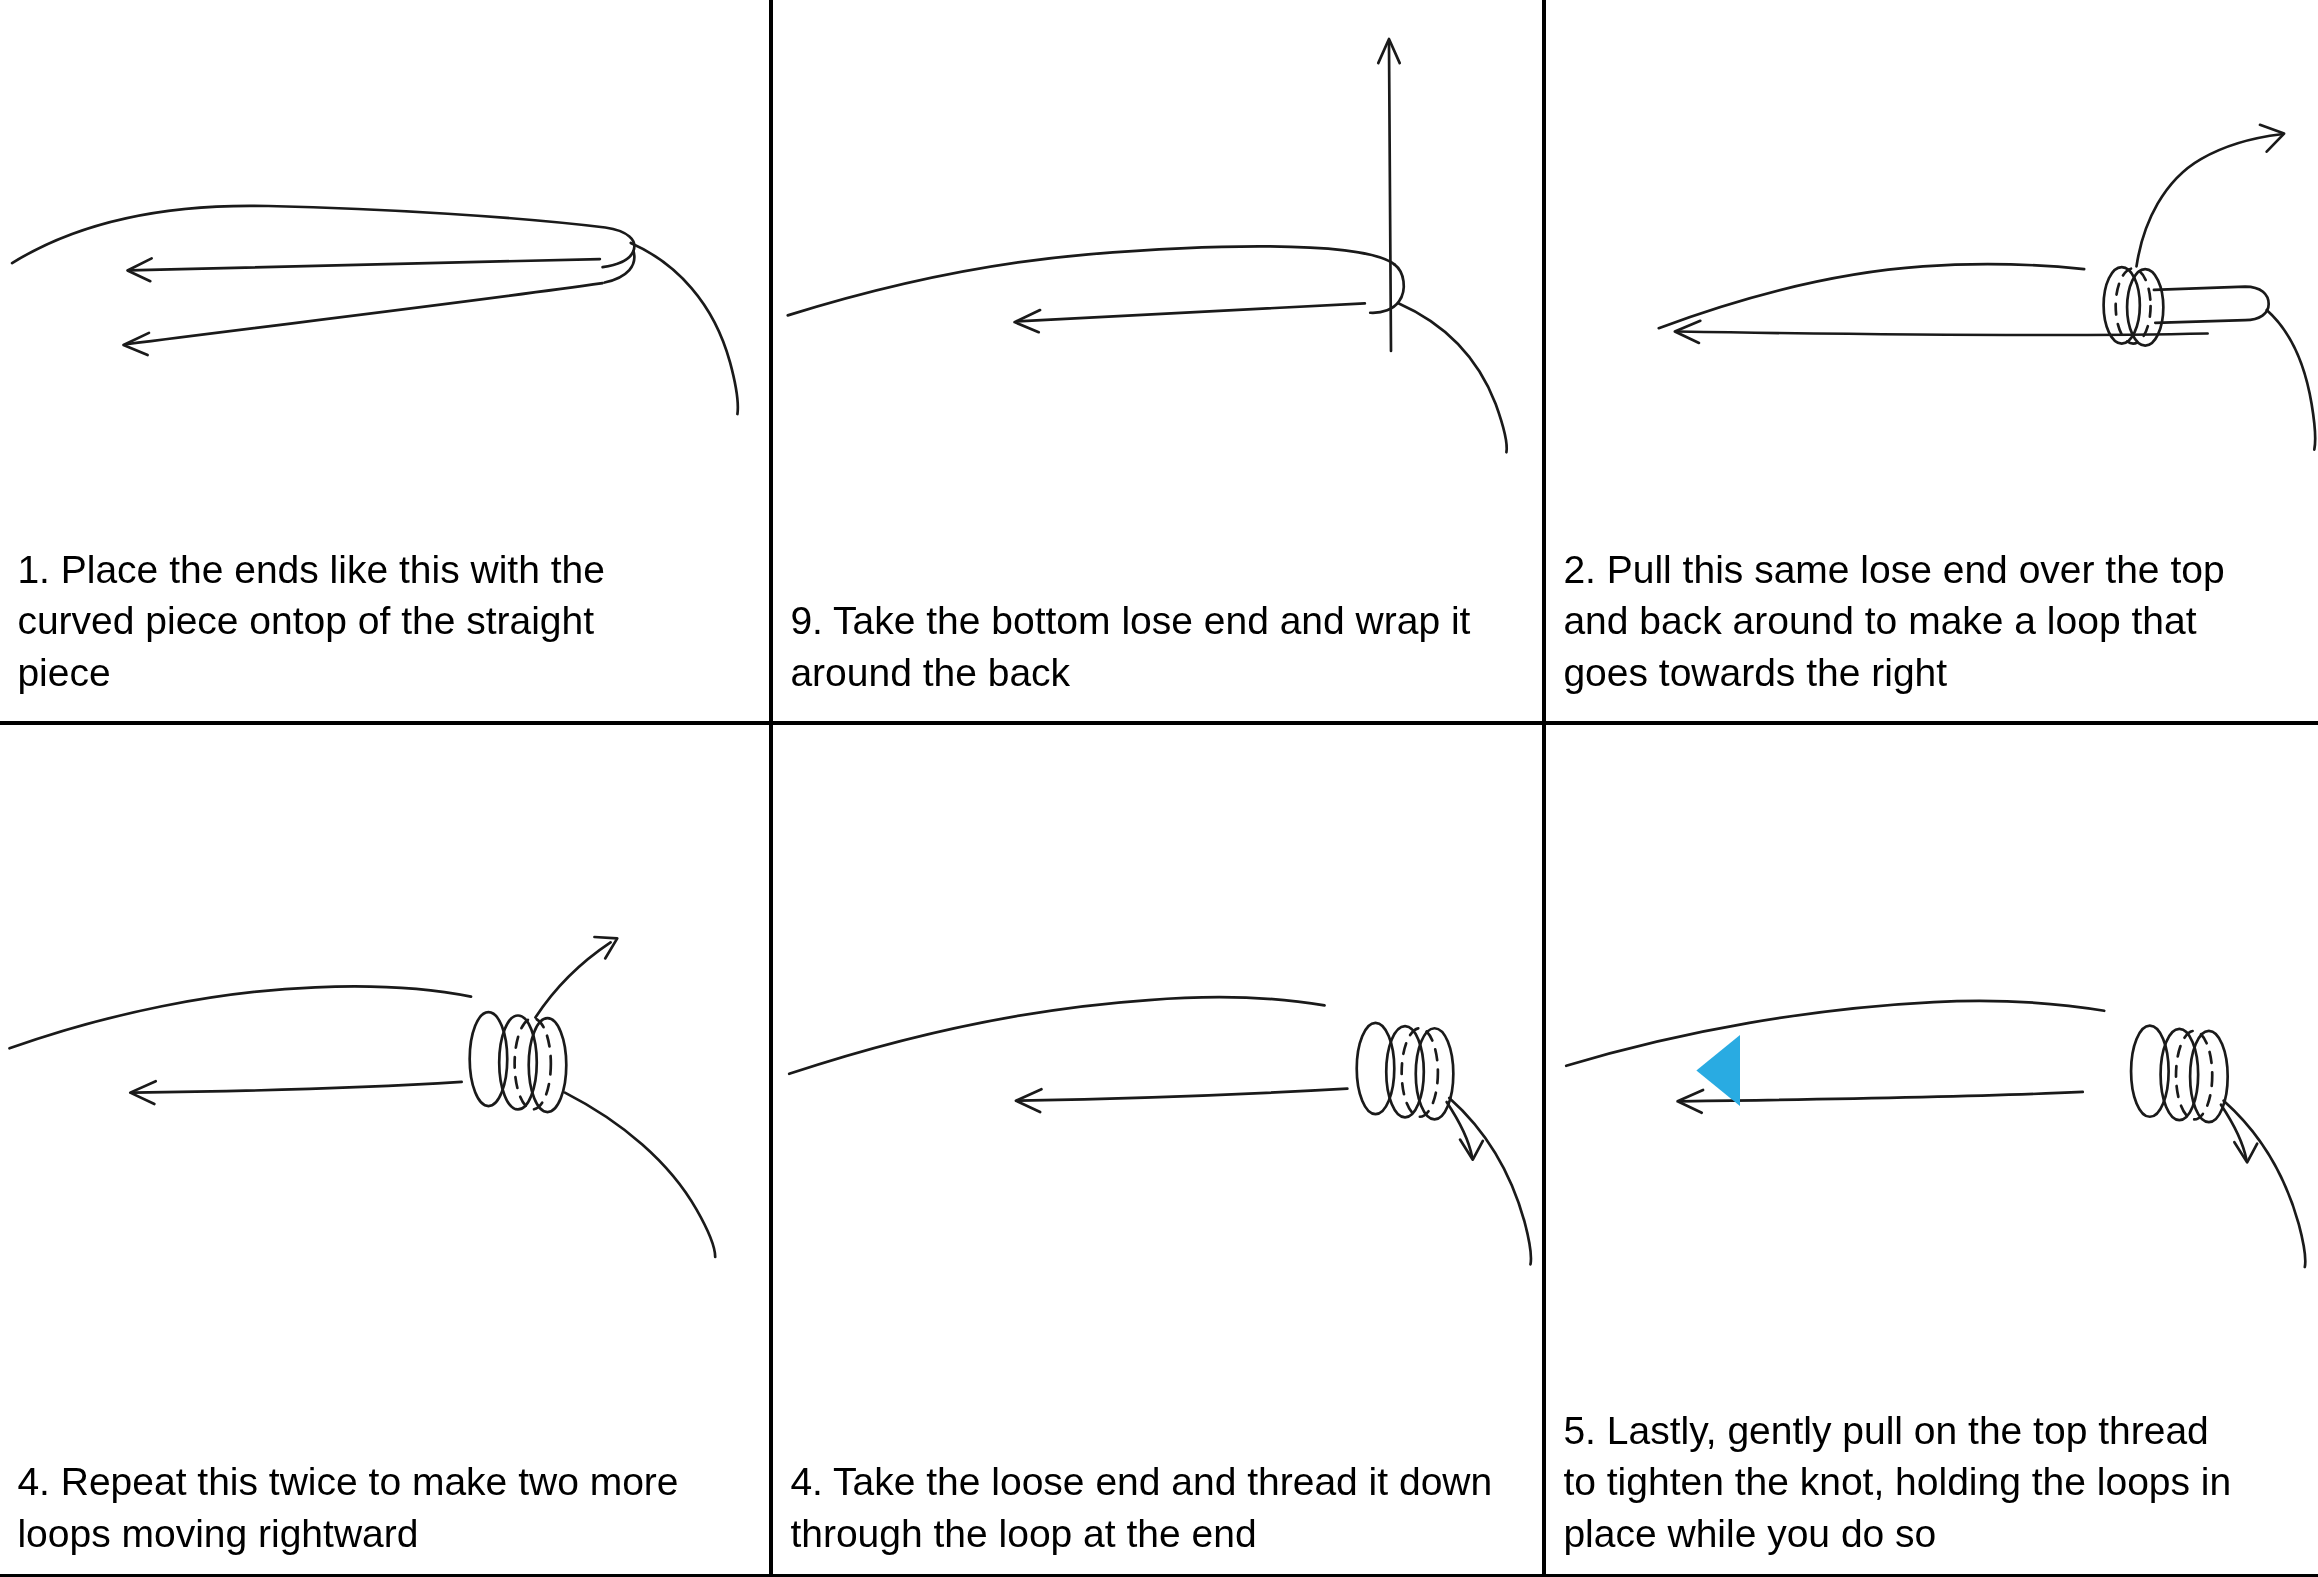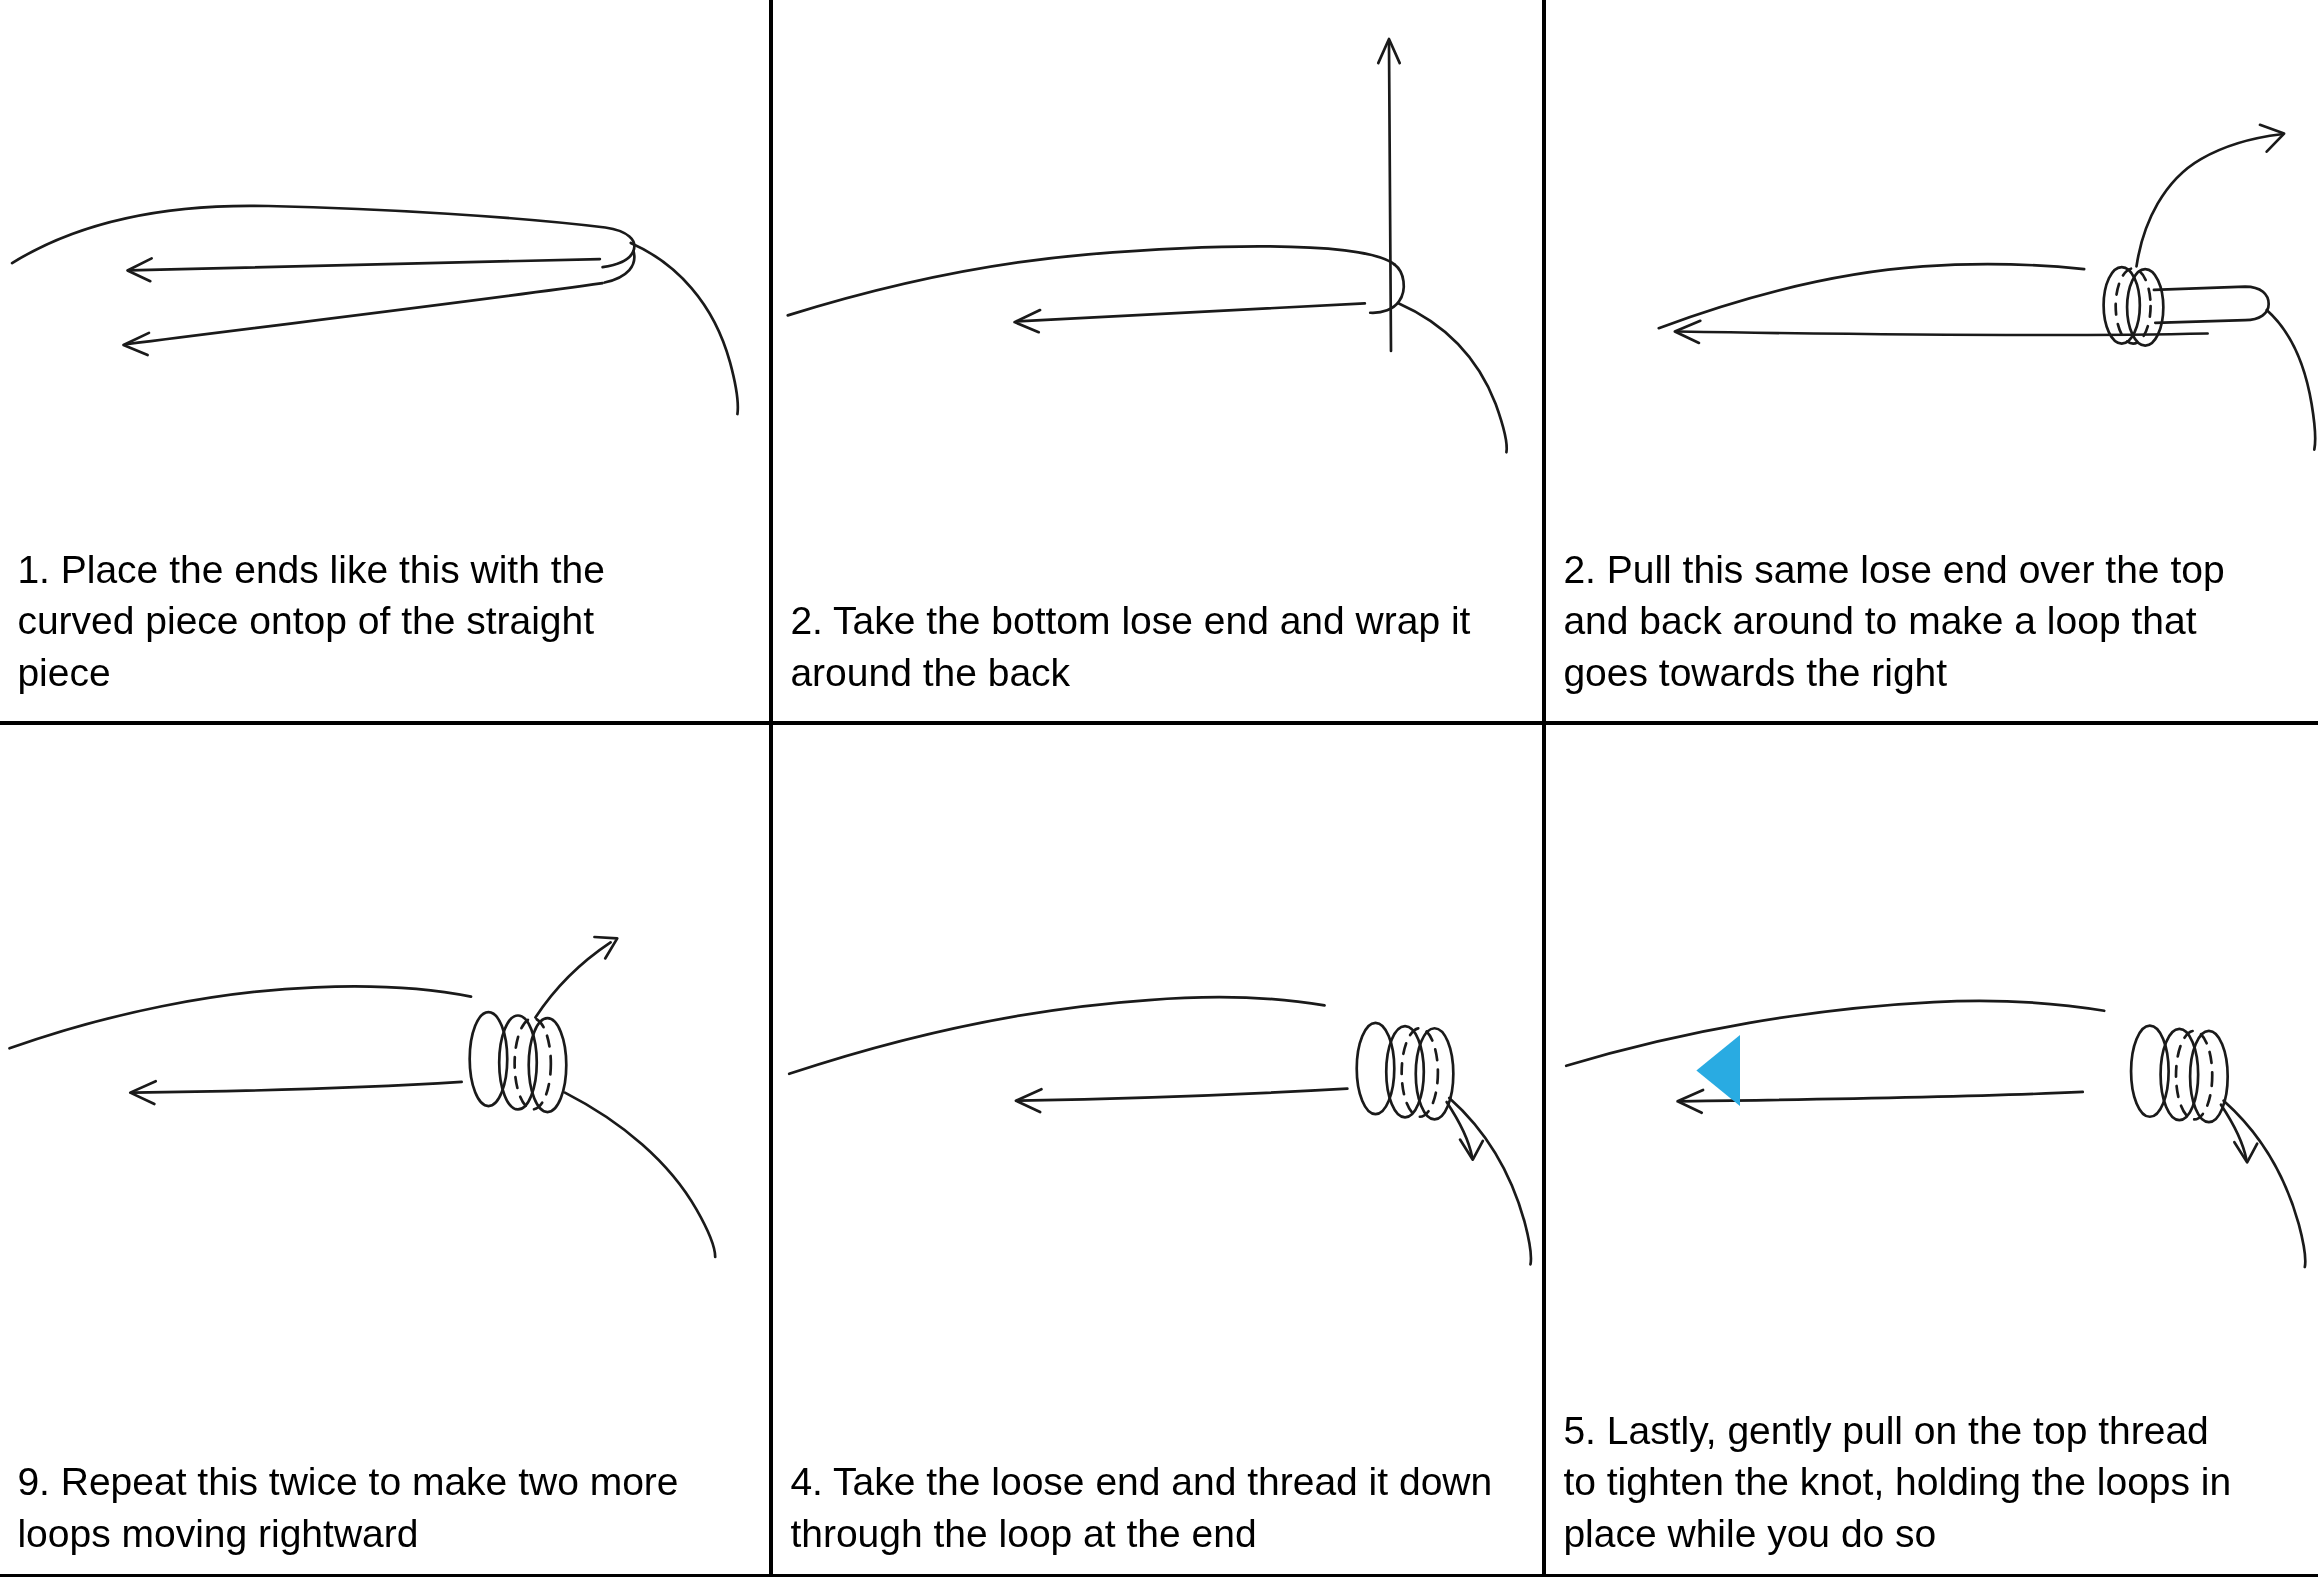--- a/index.html
+++ b/index.html
@@ -84,21 +84,21 @@
       <g>
         <path d="M 22 470 C 150 430 305 393 470 379 C 620 367 762 363 852 373 C 893 378 916 386 926 394"></path>
         <path d="M 926 394 C 941 405 945 432 933 449 C 925 461 908 467 890 466"></path>
         <path d="M 882 452 C 720 462 555 470 364 479"></path>
         <path d="M 398 462 L 360 480 L 396 495"></path>
         <path d="M 921 523 L 918 62"></path>
         <path d="M 902 94 L 918 58 L 934 94"></path>
         <path d="M 932 452 C 1000 482 1050 532 1077 602 C 1090 638 1095 662 1093 674"></path>
       </g>
     </svg>
-    <p class="caption">2. Take the bottom lose end and wrap it
+    <p class="caption">9. Take the bottom lose end and wrap it
 around the back</p>
   </section>
 
   <section class="panel row1 col3">
     <svg class="sketch" width="773" height="557" viewBox="0 0 1152 830">
       <g>
         <path d="M 168 489 C 300 440 432 406 562 397 C 644 391 724 393 802 401"></path>
         <ellipse cx="858" cy="455" rx="27" ry="57"></ellipse>
         <ellipse cx="893" cy="458" rx="27" ry="57"></ellipse>
         <ellipse class="dashed" cx="875" cy="456" rx="26" ry="56"></ellipse>
@@ -123,21 +123,21 @@
         <ellipse cx="772" cy="503" rx="28" ry="70"></ellipse>
         <ellipse cx="816" cy="507" rx="28" ry="70"></ellipse>
         <ellipse class="dashed" cx="794" cy="505" rx="27" ry="68"></ellipse>
         <path d="M 688 532 C 540 541 382 546 198 548"></path>
         <path d="M 232 531 L 194 548 L 230 565"></path>
         <path d="M 798 436 C 828 390 868 352 910 324"></path>
         <path d="M 886 316 L 920 318 L 902 348"></path>
         <path d="M 842 548 C 928 592 998 652 1038 722 C 1058 757 1066 781 1066 793"></path>
       </g>
     </svg>
-    <p class="caption">9. Repeat this twice to make two more
+    <p class="caption">4. Repeat this twice to make two more
 loops moving rightward</p>
   </section>
 
   <section class="panel row2 col2">
     <svg class="sketch" width="773" height="644" viewBox="0 0 1152 960">
       <g>
         <path d="M 24 520 C 205 460 385 422 560 410 C 662 402 752 406 822 418"></path>
         <ellipse cx="898" cy="512" rx="28" ry="68"></ellipse>
         <ellipse cx="942" cy="517" rx="28" ry="68"></ellipse>
         <ellipse cx="986" cy="520" rx="28" ry="68"></ellipse>

